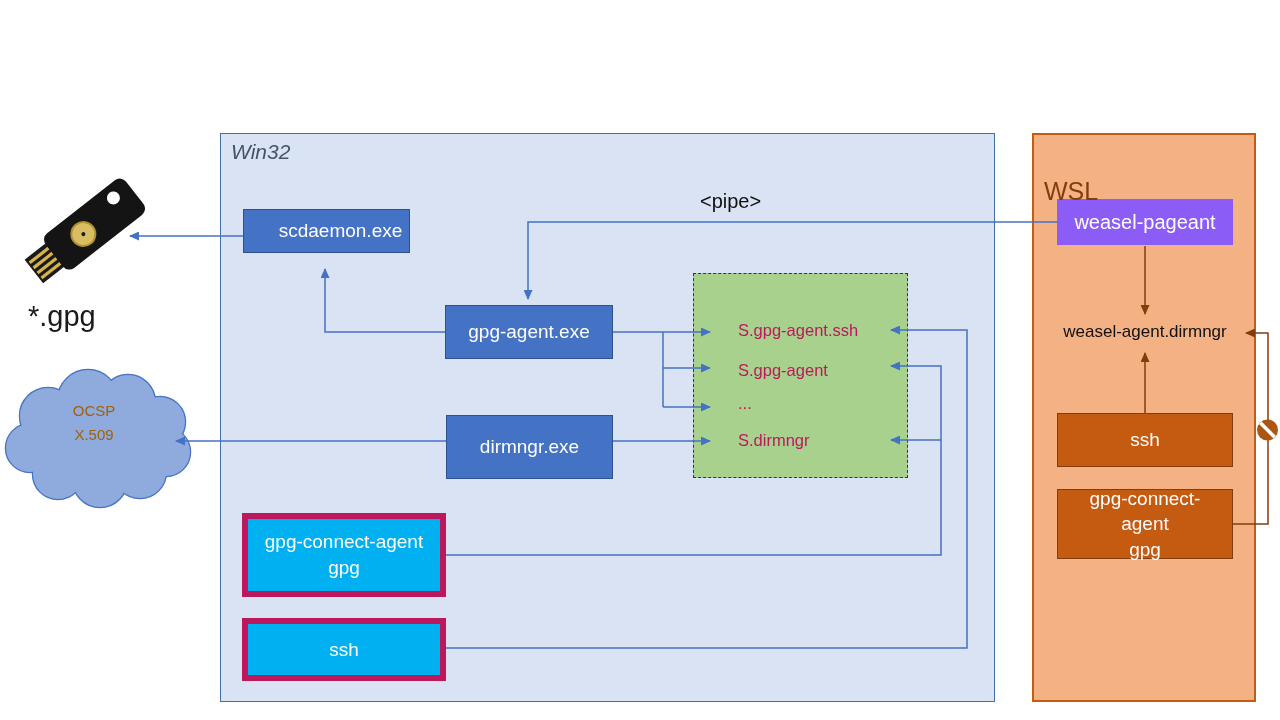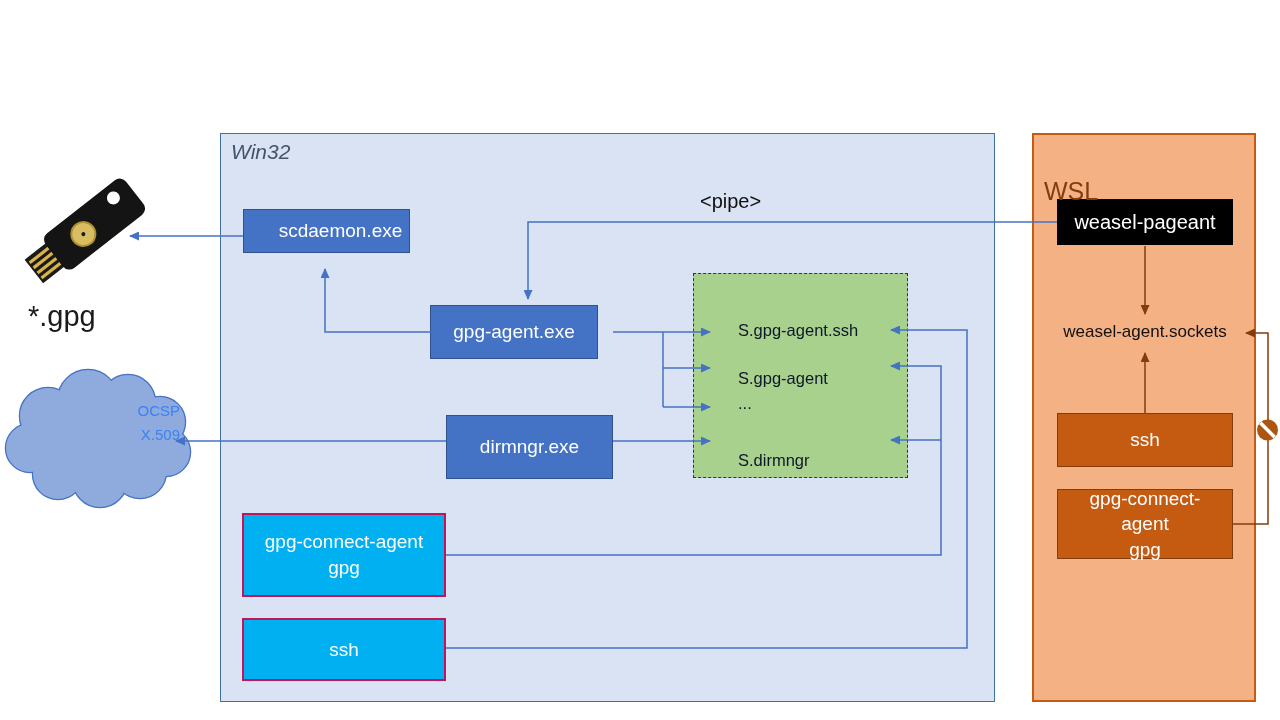--- a/index.html
+++ b/index.html
@@ -23,73 +23,73 @@
   #wsl-label { left:1044px; top:141px; font-size:25px; color:#843c0c;margin-top:36px; }
   #sockets-panel {
     position:absolute; left:693px; top:273px; width:215px; height:205px;
     background:#a9d18e; border:1.5px dashed #1f3864; z-index:2;
   }
   #sockets-title {
     position:absolute; left:693px; top:281px; width:215px; text-align:center;
     font-size:25px; color:#ffffff; z-index:3;
   }
   .socket-entry {
-    position:absolute; left:738px; font-size:16.5px; color:#0f172a; z-index:3;
+    position:absolute; left:738px; font-size:16.5px; color:#be185d; z-index:3;
     height:22px; line-height:22px;
   }
   .box {
     position:absolute; display:flex; flex-direction:column;
     align-items:center; justify-content:center;
     color:#ffffff; text-align:center; z-index:3; line-height:1.35;
   }
   .blue-box { background:#4472c4; border:1px solid #2f528f; font-size:19px; }
-  .cyan-box { background:#00b0f0; border:2px solid #be185d; font-size:19px; }
-  .wsl-dark-box { background:#000000; font-size:20px; }
+  .cyan-box { background:#00b0f0; border:6px solid #be185d; font-size:19px; }
+  .wsl-dark-box { background:#8b5cf6; font-size:20px; }
   .wsl-orange-box { background:#c55a11; border:1px solid #843c0c; font-size:19px; }
   #scdaemon-box { left:243px; top:209px; width:167px; height:44px;padding-left:28px; }
-  #gpg-agent-box { left:430px; top:305px; width:168px; height:54px; }
+  #gpg-agent-box { left:445px; top:305px; width:168px; height:54px; }
   #dirmngr-box { left:446px; top:415px; width:167px; height:64px; }
   #gpg-connect-agent-box { left:242px; top:513px; width:204px; height:84px; }
   #ssh-box { left:242px; top:618px; width:204px; height:63px; }
   #weasel-pageant-box { left:1057px; top:199px; width:176px; height:46px; }
   #wsl-ssh-box { left:1057px; top:413px; width:176px; height:54px; }
   #wsl-gpg-connect-agent-box { left:1057px; top:489px; width:176px; height:70px; }
   #weasel-agent-socket-label {
     position:absolute; left:1045px; top:322px; width:200px; text-align:center;
     font-size:17px; color:#111111; z-index:3;
   }
   #pipe-label {
     position:absolute; left:700px; top:190px; font-size:20px; color:#111111; z-index:6;
   }
   #gpg-files-label {
     position:absolute; left:28px; top:300px; font-size:29px; color:#1a1a1a; z-index:6;text-align:right;
   }
   #cloud-text {
-    position:absolute; left:8px; top:399px; width:172px; text-align:right;
-    font-size:15px; line-height:24px; color:#3b82f6; z-index:6;
+    position:absolute; left:8px; top:399px; width:172px; text-align:center;
+    font-size:15px; line-height:24px; color:#a16207; z-index:6;
   }
   #overlay-svg {
     position:absolute; left:0; top:0; z-index:5; pointer-events:none;
   }
 </style>
 </head>
 <body>
 
 <div id="canvas">
 
   <div id="win32-panel" class="panel"></div>
   <div id="wsl-panel" class="panel"></div>
   <div id="win32-label" class="panel-label">Win32</div>
   <div id="wsl-label" class="panel-label">WSL</div>
 
   <div id="sockets-panel"></div>
   <div class="socket-entry" style="top:319px;">S.gpg-agent.ssh</div>
-  <div class="socket-entry" style="top:367px;">S.gpg-agent</div>
+  <div class="socket-entry" style="top:359px;">S.gpg-agent</div>
   <div class="socket-entry" style="top:392px;">...</div>
-  <div class="socket-entry" style="top:429px;margin-top:20px;">S.dirmngr</div>
+  <div class="socket-entry" style="top:429px;">S.dirmngr</div>
 
   <div id="scdaemon-box" class="box blue-box">
     <span>scdaemon.exe</span>
   </div>
   <div id="gpg-agent-box" class="box blue-box">
     <span>gpg-agent.exe</span>
   </div>
   <div id="dirmngr-box" class="box blue-box">
     <span>dirmngr.exe</span>
   </div>
@@ -97,21 +97,21 @@
     <span>gpg-connect-agent</span>
     <span>gpg</span>
   </div>
   <div id="ssh-box" class="box cyan-box">
     <span>ssh</span>
   </div>
 
   <div id="weasel-pageant-box" class="box wsl-dark-box">
     <span>weasel-pageant</span>
   </div>
-  <div id="weasel-agent-socket-label">weasel-agent.sockets</div>
+  <div id="weasel-agent-socket-label">weasel-agent.dirmngr</div>
   <div id="wsl-ssh-box" class="box wsl-orange-box">
     <span>ssh</span>
   </div>
   <div id="wsl-gpg-connect-agent-box" class="box wsl-orange-box">
     <span>gpg-connect-</span>
     <span>agent</span>
     <span>gpg</span>
   </div>
 
   <div id="pipe-label">&lt;pipe&gt;</div>

